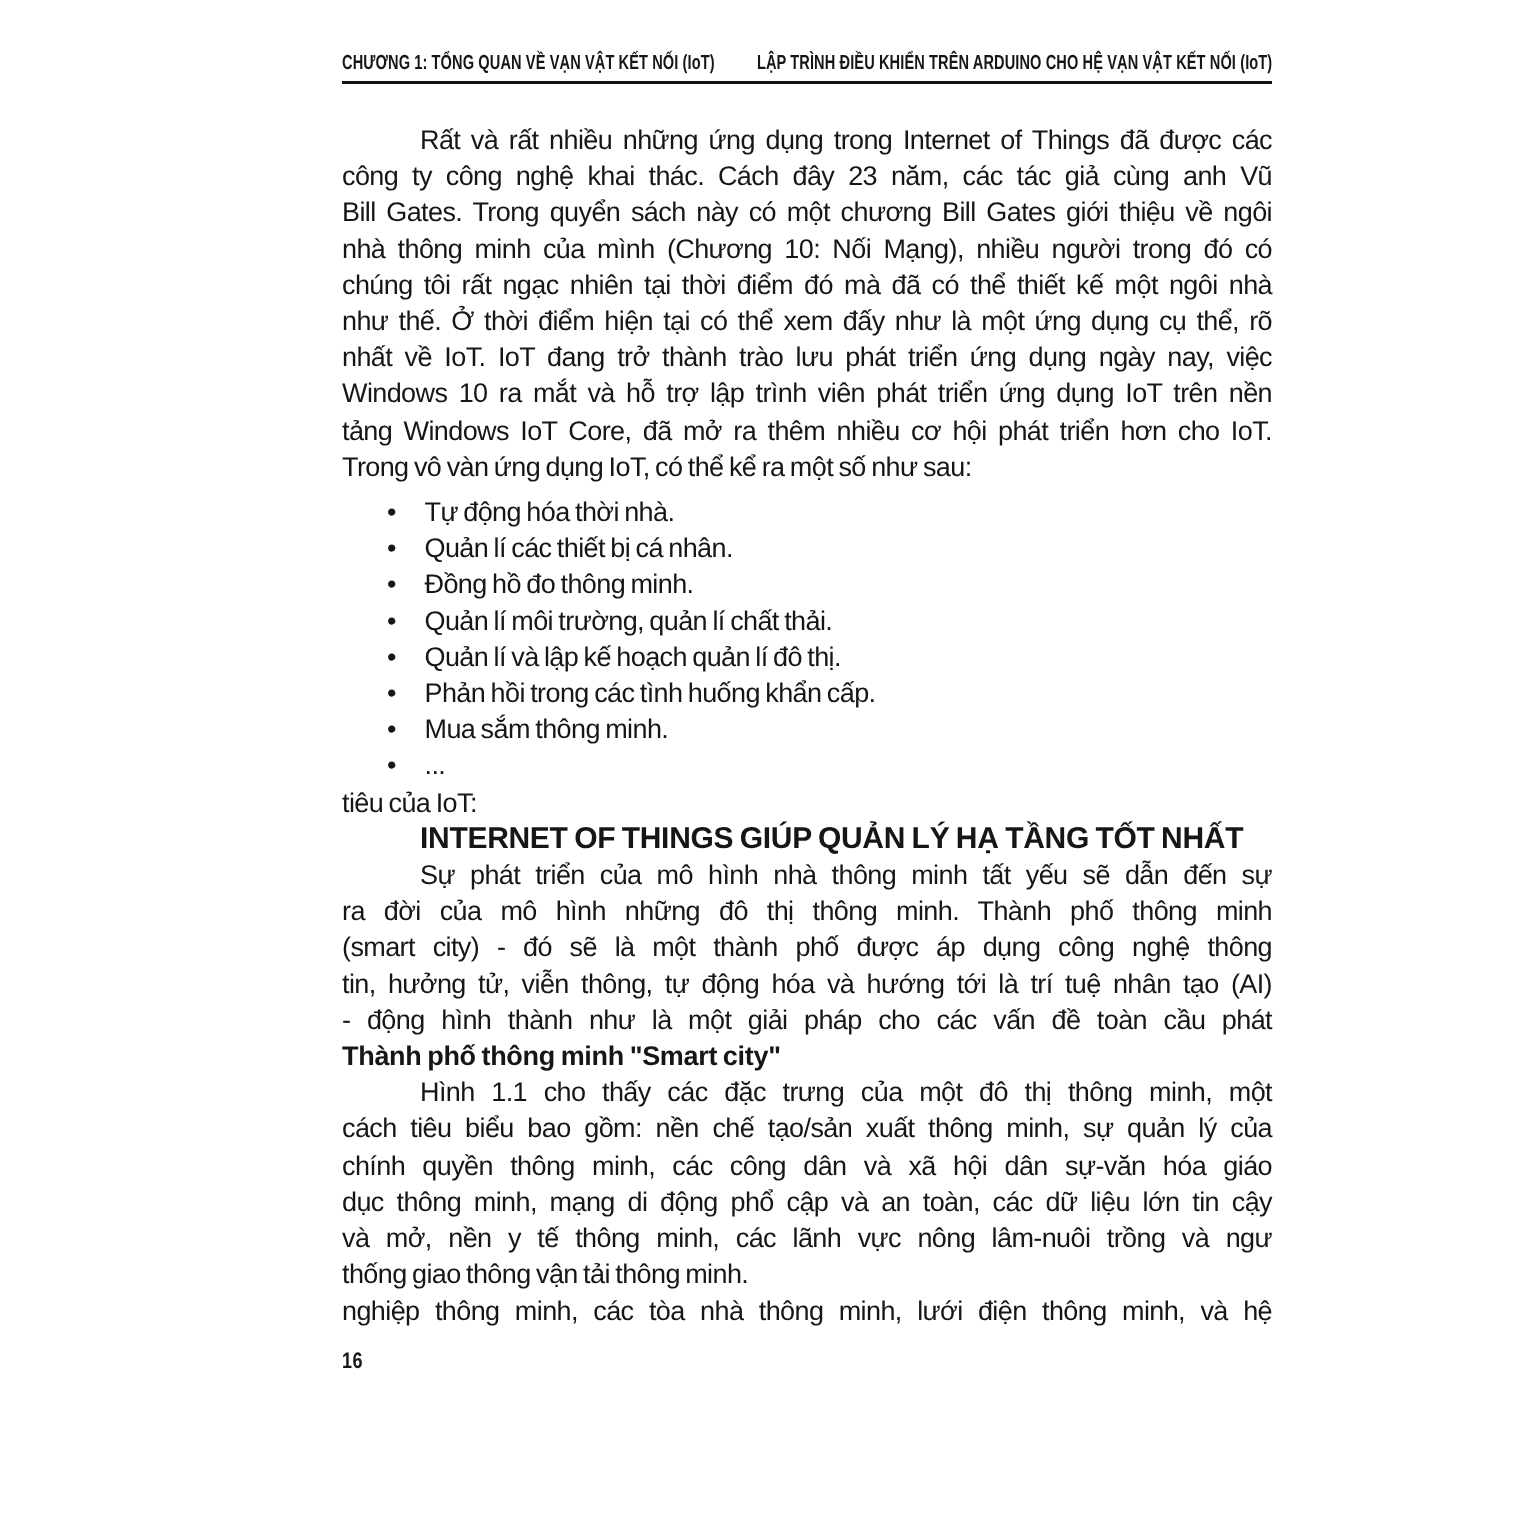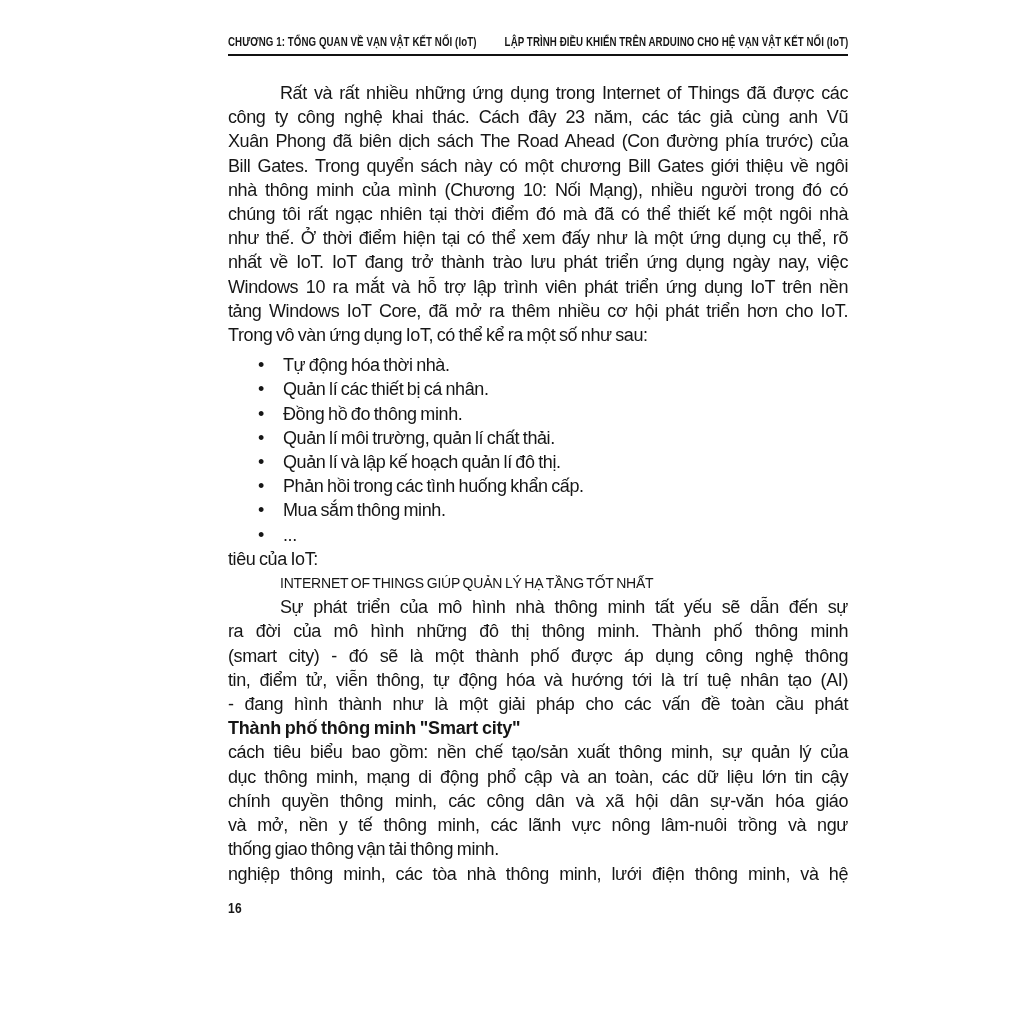--- a/index.html
+++ b/index.html
@@ -66,22 +66,22 @@
     padding-left: 55px;
   }
   .bullets li .dot {
     position: absolute;
     left: 30px;
     top: 0;
   }
   
   .section-heading {
     margin: 0;
-    font-size: 14px;
-    font-weight: normal;
+    font-size: 20px;
+    font-weight: bold;
     line-height: 24.2px;
     text-indent: 52px;
     letter-spacing: -0.2px;
     text-align: left;
   }
   .subheading {
     margin: 0;
     font-size: 18px;
     font-weight: bold;
     line-height: 24.2px;
@@ -108,21 +108,20 @@
     <header class="runhead">
       <span class="hdr hdr-left">CHƯƠNG 1: TỔNG QUAN VỀ VẠN VẬT KẾT NỐI (IoT)</span>
       <span class="hdr hdr-right">LẬP TRÌNH ĐIỀU KHIỂN TRÊN ARDUINO CHO HỆ VẠN VẬT KẾT NỐI (IoT)</span>
     </header>
 
     <main class="bodytext">
 
       <div class="para">
           <div class="line indent">Rất và rất nhiều những ứng dụng trong Internet of Things đã được các</div>
           <div class="line">công ty công nghệ khai thác. Cách đây 23 năm, các tác giả cùng anh Vũ</div>
-          <div class="line">Xuân Phong đã biên dịch sách The Road Ahead (Con đường phía trước) của</div>
           <div class="line">Bill Gates. Trong quyển sách này có một chương Bill Gates giới thiệu về ngôi</div>
           <div class="line">nhà thông minh của mình (Chương 10: Nối Mạng), nhiều người trong đó có</div>
           <div class="line">chúng tôi rất ngạc nhiên tại thời điểm đó mà đã có thể thiết kế một ngôi nhà</div>
           <div class="line">như thế. Ở thời điểm hiện tại có thể xem đấy như là một ứng dụng cụ thể, rõ</div>
           <div class="line">nhất về IoT. IoT đang trở thành trào lưu phát triển ứng dụng ngày nay, việc</div>
           <div class="line">Windows 10 ra mắt và hỗ trợ lập trình viên phát triển ứng dụng IoT trên nền</div>
           <div class="line">tảng Windows IoT Core, đã mở ra thêm nhiều cơ hội phát triển hơn cho IoT.</div>
           <div class="line last">Trong vô vàn ứng dụng IoT, có thể kể ra một số như sau:</div>
         </div>
 
@@ -140,30 +139,31 @@
       <div class="para">
           <div class="line last">tiêu của IoT:</div>
         </div>
 
       <h2 class="section-heading">INTERNET OF THINGS GIÚP QUẢN LÝ HẠ TẦNG TỐT NHẤT</h2>
 
       <div class="para">
           <div class="line indent">Sự phát triển của mô hình nhà thông minh tất yếu sẽ dẫn đến sự</div>
           <div class="line">ra đời của mô hình những đô thị thông minh. Thành phố thông minh</div>
           <div class="line">(smart city) - đó sẽ là một thành phố được áp dụng công nghệ thông</div>
-          <div class="line">tin, điểm tử, viễn thông, tự động hóa và hướng tới là trí tuệ nhân tạo (AI)</div>
-          <div class="line">- đang hình thành như là một giải pháp cho các vấn đề toàn cầu phát</div>
+          <div class="line">tin, hưởng tử, viễn thông, tự động hóa và hướng tới là trí tuệ nhân tạo (AI)</div>
+          <div class="line">- động hình thành như là một giải pháp cho các vấn đề toàn cầu phát</div>
         </div>
 
       <h3 class="subheading">Thành phố thông minh "Smart city"</h3>
 
       <div class="para">
+          <div class="line indent">Hình 1.1 cho thấy các đặc trưng của một đô thị thông minh, một</div>
           <div class="line">cách tiêu biểu bao gồm: nền chế tạo/sản xuất thông minh, sự quản lý của</div>
+          <div class="line">chính quyền thông minh, các công dân và xã hội dân sự-văn hóa giáo</div>
           <div class="line">dục thông minh, mạng di động phổ cập và an toàn, các dữ liệu lớn tin cậy</div>
-          <div class="line">chính quyền thông minh, các công dân và xã hội dân sự-văn hóa giáo</div>
           <div class="line">và mở, nền y tế thông minh, các lãnh vực nông lâm-nuôi trồng và ngư</div>
           <div class="line last">thống giao thông vận tải thông minh.</div>
           <div class="line">nghiệp thông minh, các tòa nhà thông minh, lưới điện thông minh, và hệ</div>
         </div>
 
     </main>
 
     <footer class="pagefoot">
       <span class="pagenum">16</span>
     </footer>

